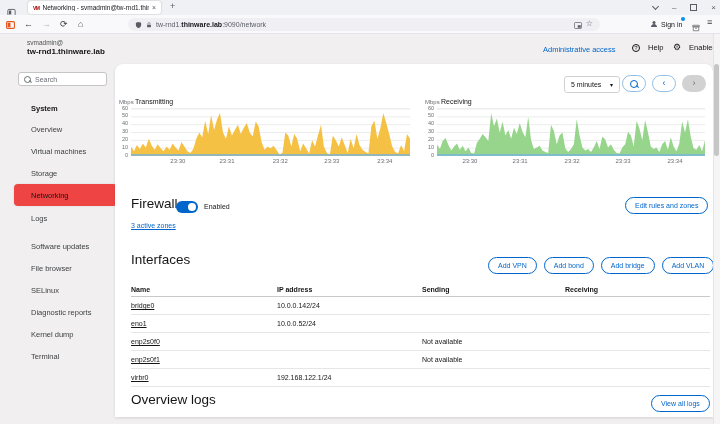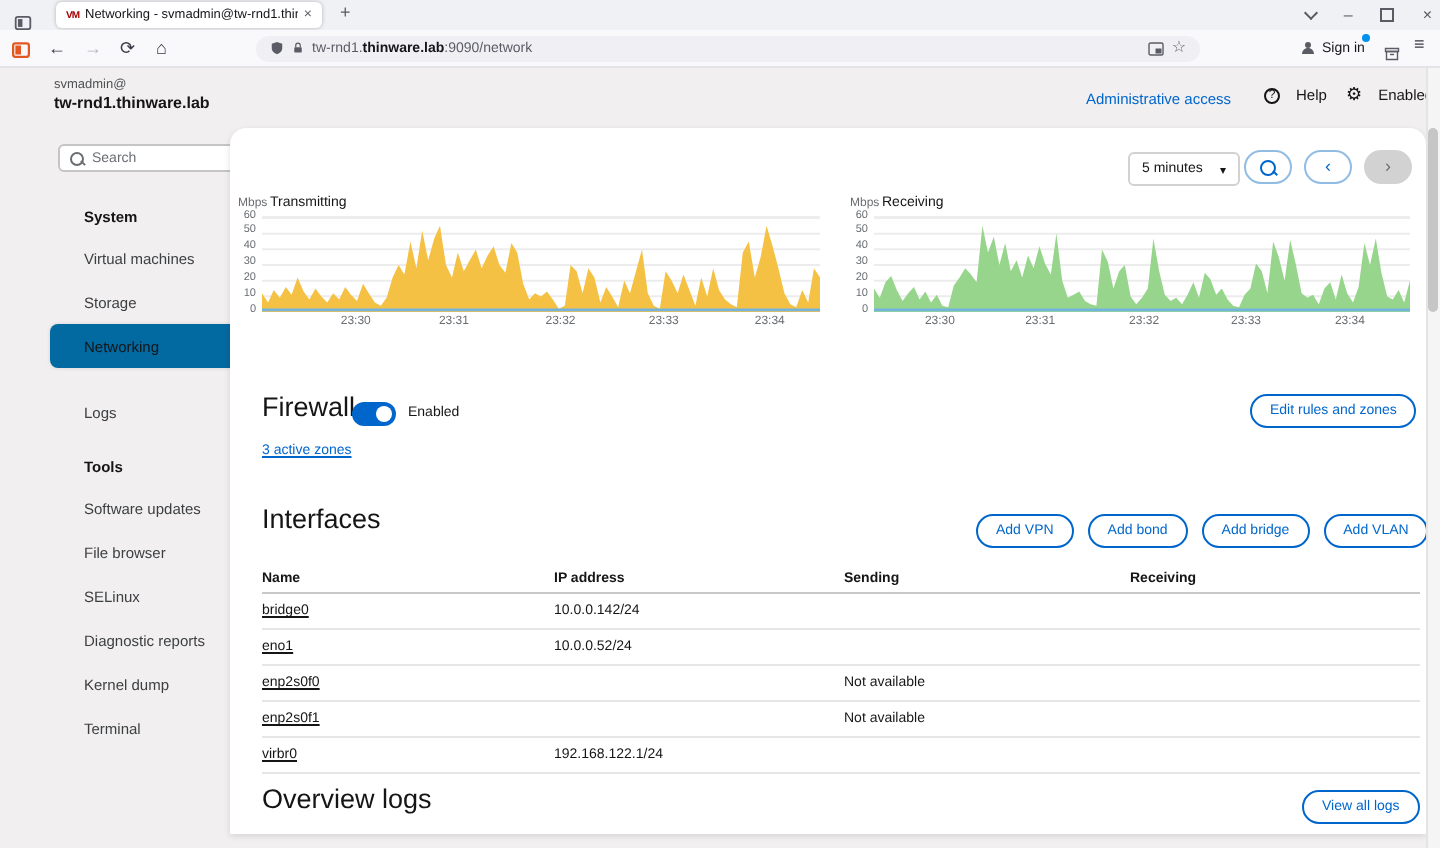--- a/index.html
+++ b/index.html
@@ -40,30 +40,30 @@
   
   .masthead{position:absolute;left:0;top:34px;width:720px;height:30px;background:#f1efef;}
   .mh-user{position:absolute;left:27px;top:5px;font-size:6.5px;color:#4f5255;}
   .mh-host{position:absolute;left:27px;top:13px;font-size:8px;font-weight:700;color:#151515;}
   .mh-admin{position:absolute;left:543px;top:11px;font-size:7.5px;color:#0066cc;}
   .mh-group{position:absolute;top:9px;display:flex;align-items:center;gap:8px;font-size:7.5px;color:#151515;}
   .help-circle{width:8px;height:8px;border:1px solid #151515;border-radius:50%;font-size:6px;display:flex;align-items:center;justify-content:center;box-sizing:border-box;color:#151515;}
   .gear{font-size:9px;line-height:1;color:#151515;}
 
   
-  .sidebar{position:absolute;left:15px;top:64px;width:136px;height:360px;background:#f1efef;}
+  .sidebar{position:absolute;left:4px;top:64px;width:136px;height:360px;background:#f1efef;}
   .search-box{position:absolute;left:14px;top:8px;width:89px;height:14px;background:#fff;border:1px solid #c5c5c5;border-radius:3px;
               display:flex;align-items:center;gap:4px;padding:0 5px;box-sizing:border-box;}
   .search-glass{width:5px;height:5px;border:1px solid #6a6e73;border-radius:50%;position:relative;flex:0 0 auto;}
   .search-glass:after{content:"";position:absolute;left:4px;top:4px;width:3px;height:1px;background:#6a6e73;transform:rotate(45deg);}
   .search-ph{font-size:7px;color:#6a6e73;}
   .nav{position:absolute;left:0;top:34px;width:115px;}
   .nav-header{height:20px;display:flex;align-items:center;padding-left:27px;font-size:7.5px;font-weight:700;color:#151515;box-sizing:border-box;}
   .nav-item{height:22px;display:flex;align-items:center;padding-left:27px;font-size:7.5px;color:#3c3f42;box-sizing:border-box;cursor:pointer;}
-  .nav-item.active{background:#0369a1;border-radius:4px;margin:0 2px 11px 10px;padding-left:17px;color:#151515;box-shadow:0 0 2px rgba(0,0,0,.12);}
+  .nav-item.active{background:#ef4444;border-radius:4px;margin:0 2px 1px 10px;padding-left:17px;color:#151515;box-shadow:0 0 2px rgba(0,0,0,.12);}
   .nav-gap{height:6px;}
 
   
   .card{position:absolute;left:115px;top:64px;width:598px;height:353px;background:#ffffff;border-radius:8px 8px 0 0;
         box-shadow:0 1px 3px rgba(0,0,0,.12);}
 
   
   .interval-select{position:absolute;left:449px;top:12px;width:56px;height:17px;background:#fff;border:1px solid #d2d2d2;border-radius:3px;
                    display:flex;align-items:center;justify-content:space-between;padding:0 6px;box-sizing:border-box;font-size:7px;color:#151515;}
   .caret{font-size:6px;color:#151515;}
@@ -200,26 +200,26 @@
     </span>
   </div>
 
   <div class="sidebar">
     <div class="search-box">
       <span class="search-glass"></span>
       <span class="search-ph">Search</span>
     </div>
     <div class="nav" id="sidebar-nav">
         <div class="nav-header">System</div>
+        <div class="nav-item">Overview</div>
         <div class="nav-item">Virtual machines</div>
         <div class="nav-item">Storage</div>
         <div class="nav-item active">Networking</div>
         <div class="nav-item">Logs</div>
         <div class="nav-gap"></div>
-        <div class="nav-header">Tools</div>
         <div class="nav-item">Software updates</div>
         <div class="nav-item">File browser</div>
         <div class="nav-item">SELinux</div>
         <div class="nav-item">Diagnostic reports</div>
         <div class="nav-item">Kernel dump</div>
         <div class="nav-item">Terminal</div>
       </div>
   </div>
 
   <div class="card">

